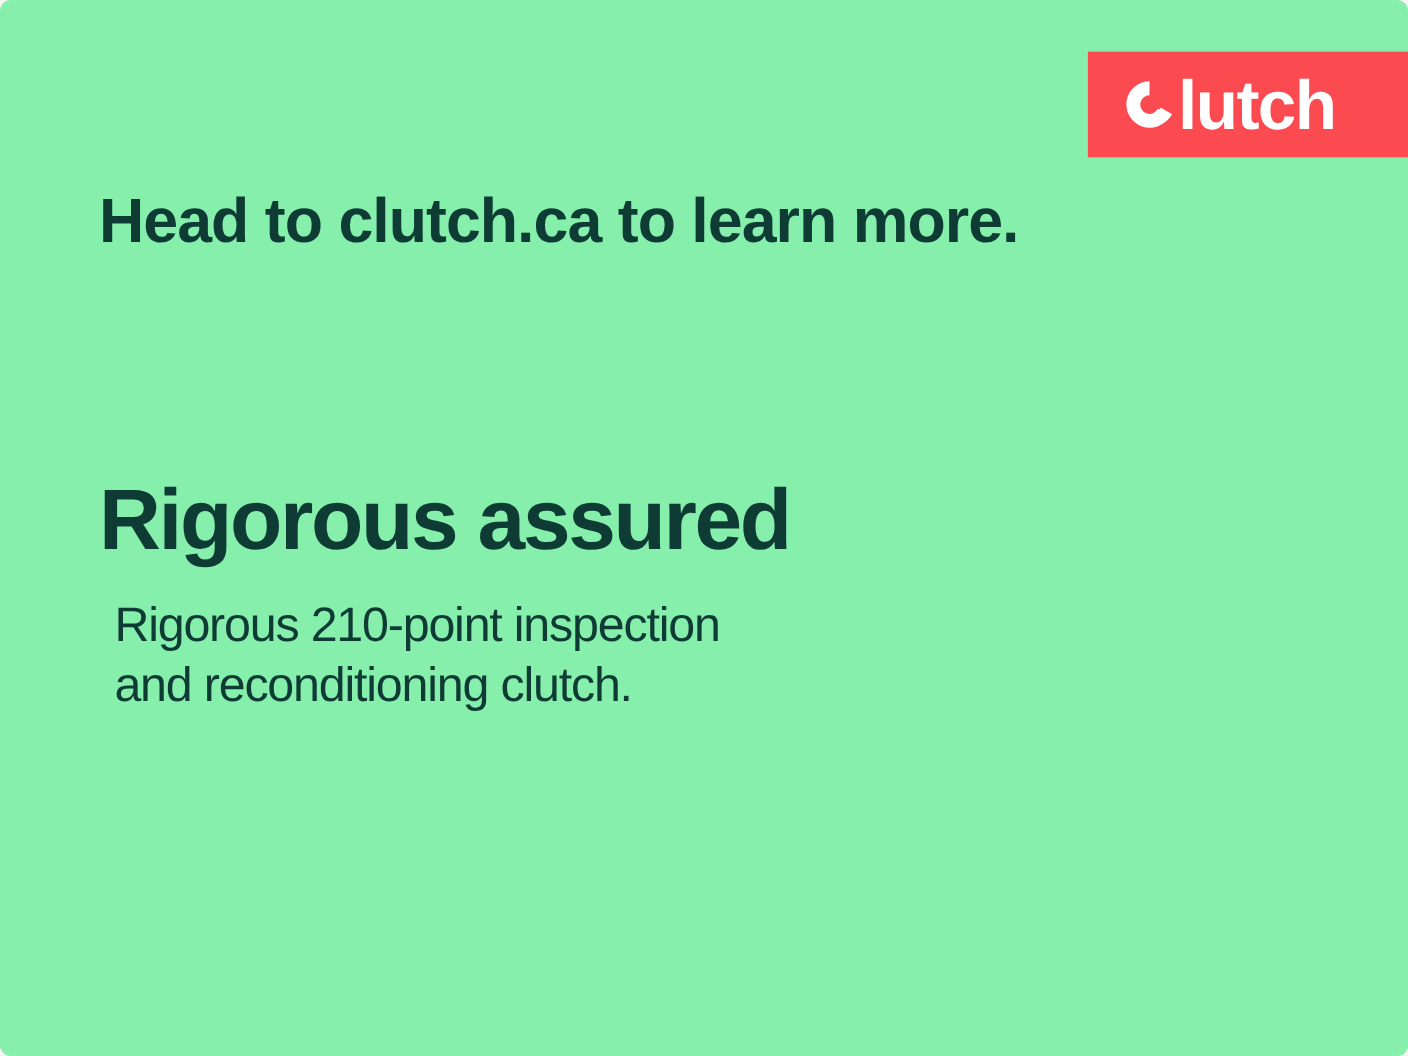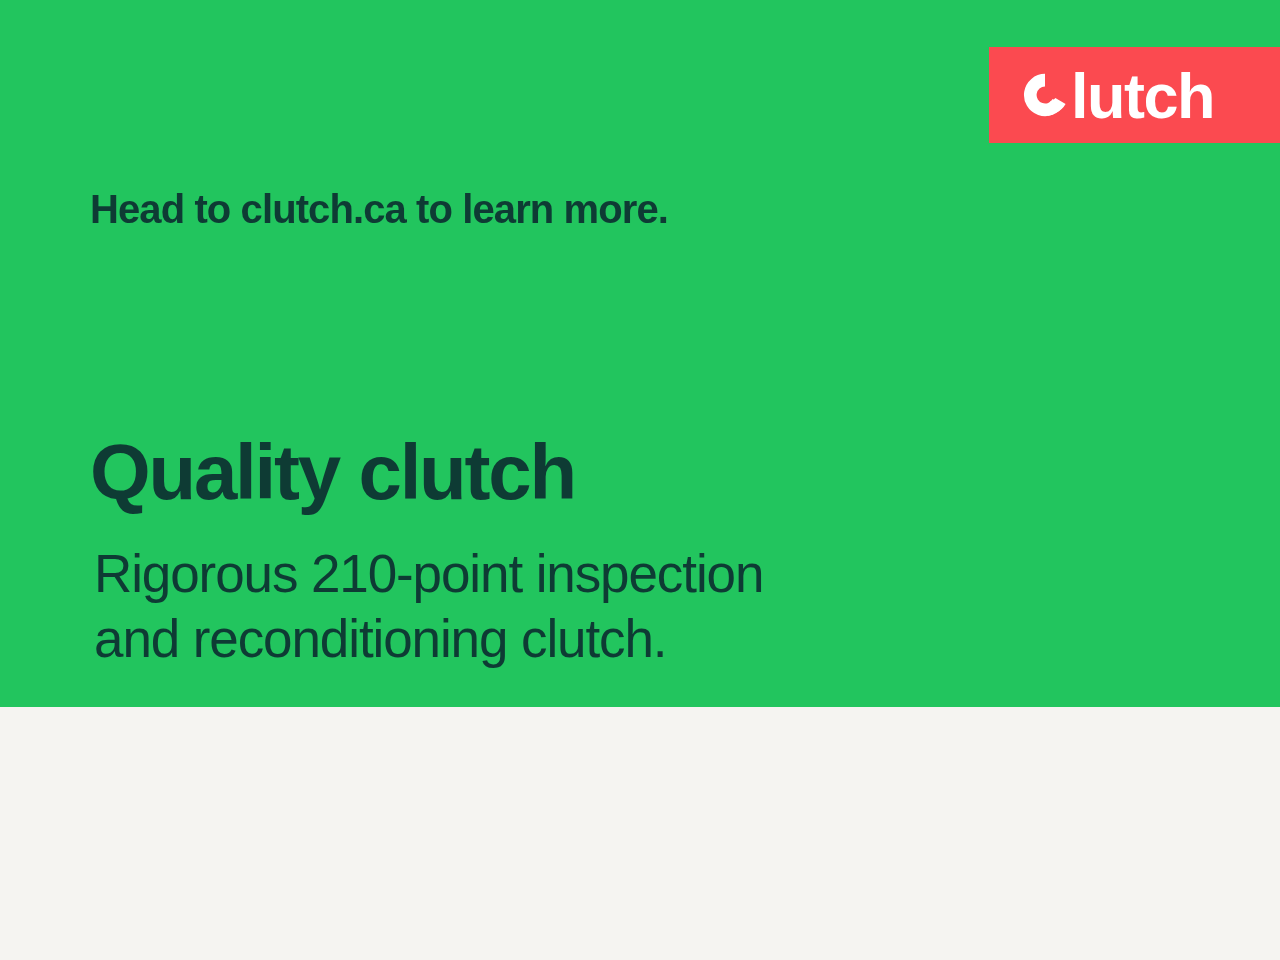--- a/index.html
+++ b/index.html
@@ -12,22 +12,23 @@
     background: #F5F4F1;
     font-family: "Liberation Sans", sans-serif;
     overflow: hidden;
     position: relative;
     -webkit-font-smoothing: antialiased;
   }
 
   .canvas {
     position: relative;
     width: 1280px;
-    height: 707px;
-    background: #22c55e;
+    height: 960px;
+    background: #86efac;
+    border-radius: 10px;
   }
 
   
   .brand-banner {
     position: absolute;
     left: 989px;
     top: 47px;
     width: 291px;
     height: 96px;
     background: #FB4A50;
@@ -56,22 +57,22 @@
     letter-spacing: -1.5px;
     line-height: 1;
     position: relative;
     top: 1px;
   }
 
   
   .tagline {
     position: absolute;
     left: 90px;
-    top: 187px;
-    font-size: 40px;
+    top: 170px;
+    font-size: 57px;
     font-weight: 600;
     color: #0E3B34;
     letter-spacing: -0.9px;
     line-height: 1.12;
     white-space: nowrap;
   }
 
   .headline {
     position: absolute;
     left: 90px;
@@ -79,23 +80,23 @@
     font-size: 78px;
     font-weight: 700;
     color: #0E3B34;
     letter-spacing: -2.2px;
     line-height: 1.04;
     white-space: nowrap;
   }
 
   .body-copy {
     position: absolute;
-    left: 94px;
+    left: 104px;
     top: 542px;
-    font-size: 53px;
+    font-size: 44px;
     font-weight: 400;
     color: #0E3B34;
     letter-spacing: -1.1px;
     line-height: 1.22;
   }
   .body-copy .line {
     display: block;
     white-space: nowrap;
   }
 </style>
@@ -116,20 +117,20 @@
 
         <path d="M56.5 66.5 L70.5 90.6 A46 46 0 0 1 56.5 95.2 Z" fill="#FFFFFF"></path>
         <path d="M74.5 88.2 L60.9 64.4 A18.5 18.5 0 0 0 72.5 56.6 L94.8 69.4 A46 46 0 0 1 74.5 88.2 Z" fill="#FFFFFF"></path>
       </svg>
       <span class="logo-word">lutch</span>
     </div>
   </div>
 
   <div class="tagline">Head to clutch.ca to learn more.</div>
 
-  <div class="headline">Quality clutch</div>
+  <div class="headline">Rigorous assured</div>
 
   <div class="body-copy">
     <span class="line">Rigorous 210-point inspection</span>
     <span class="line">and reconditioning clutch.</span>
   </div>
 
 </div>
 
 </body></html>

